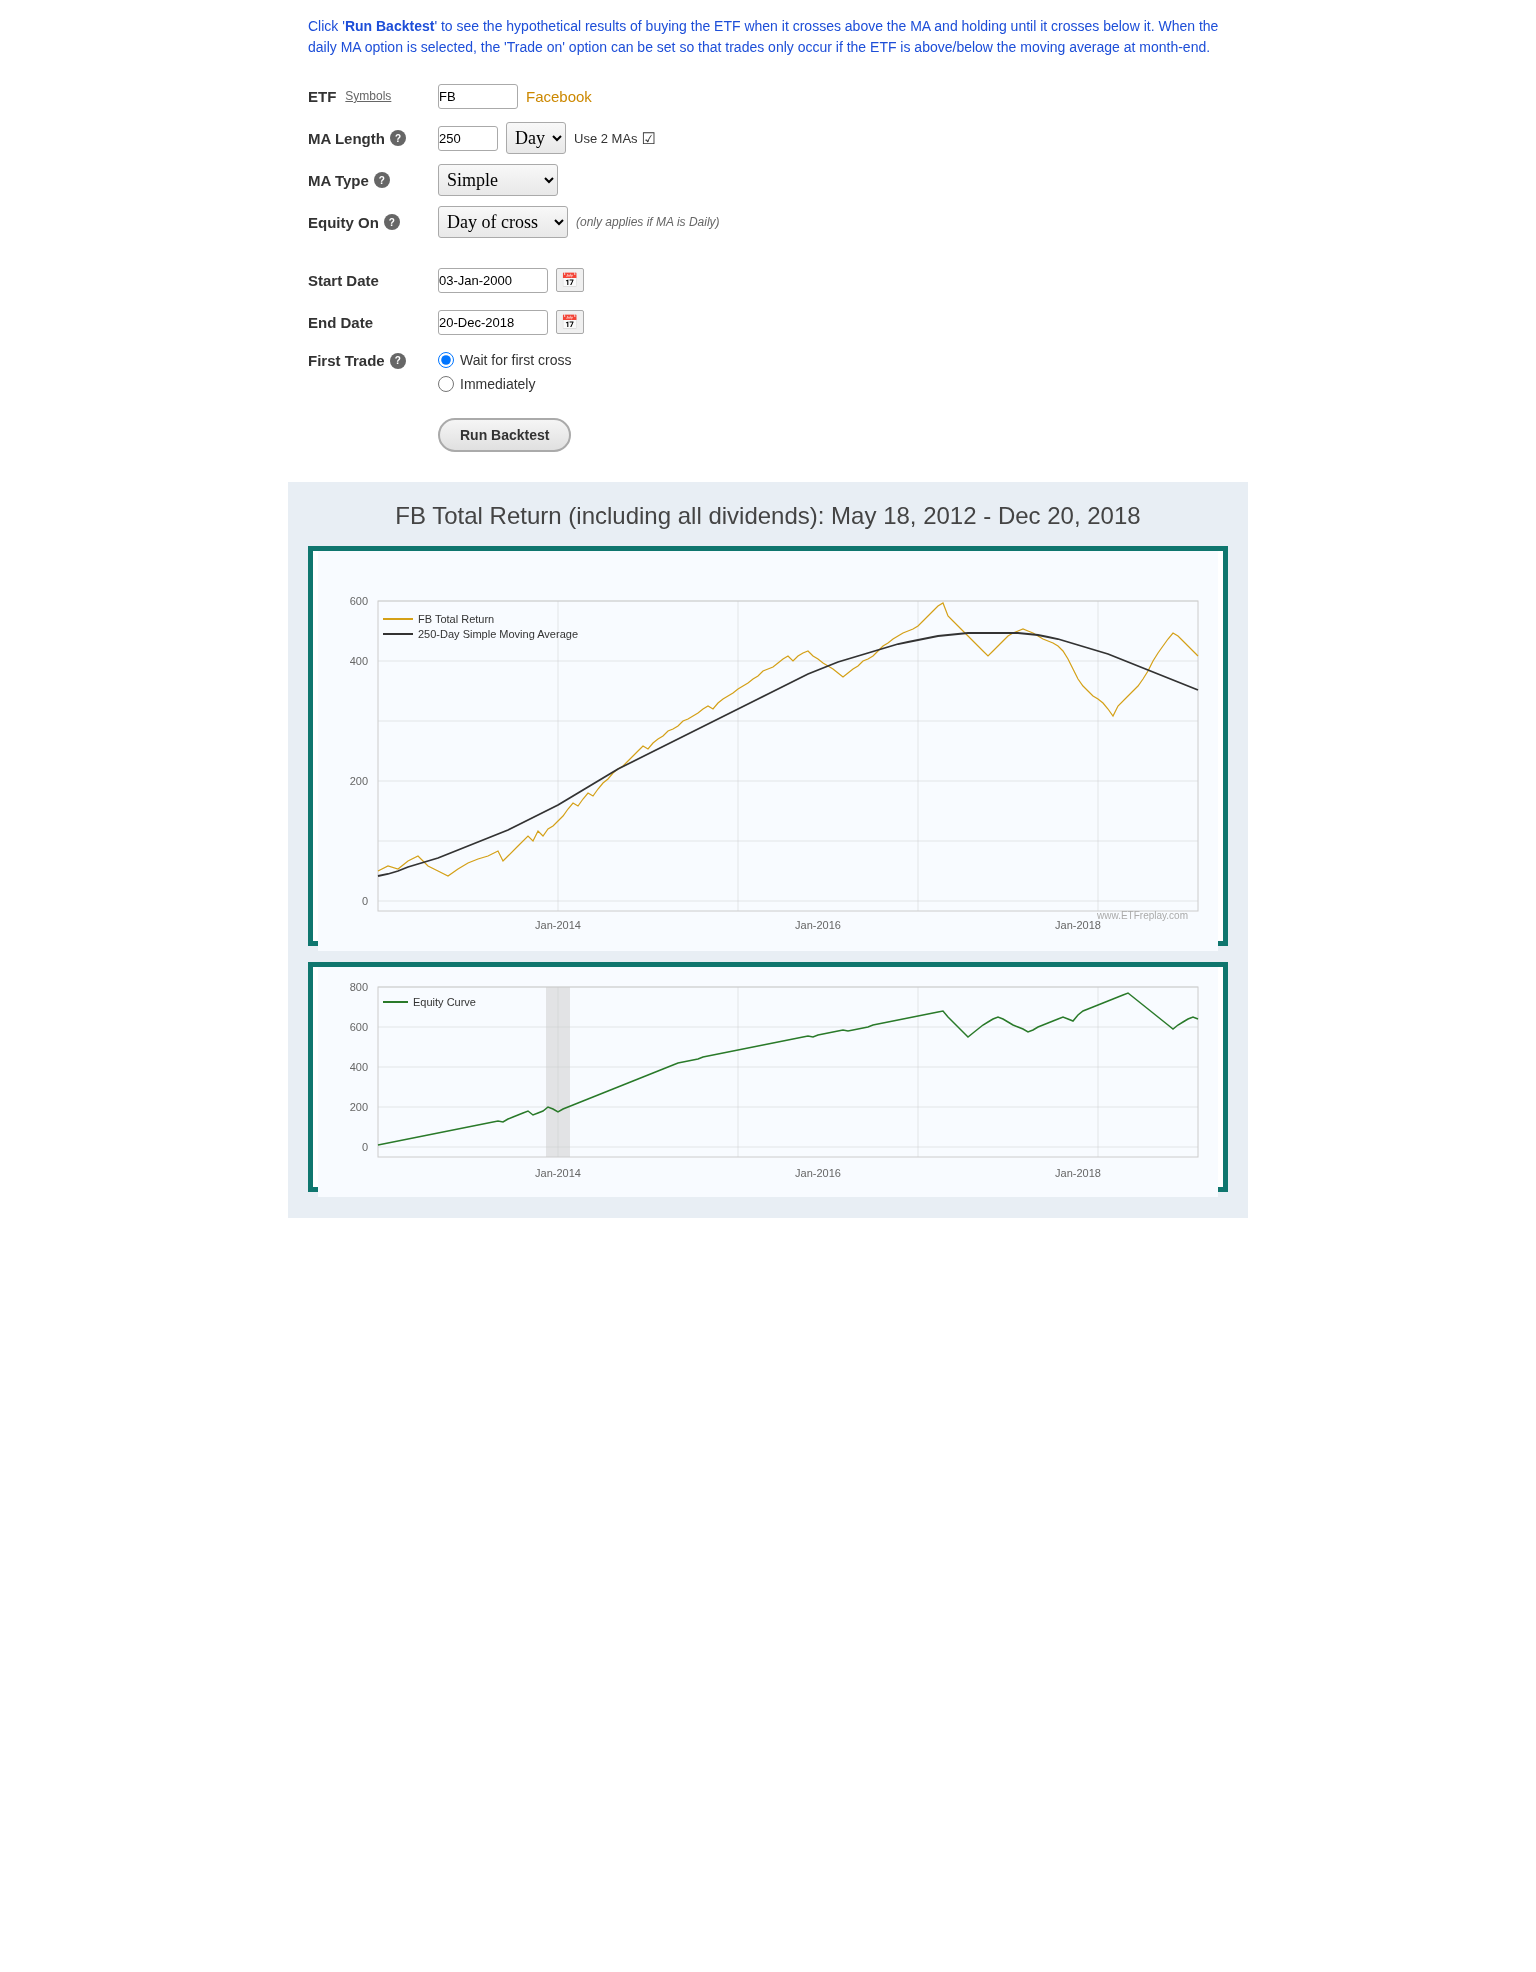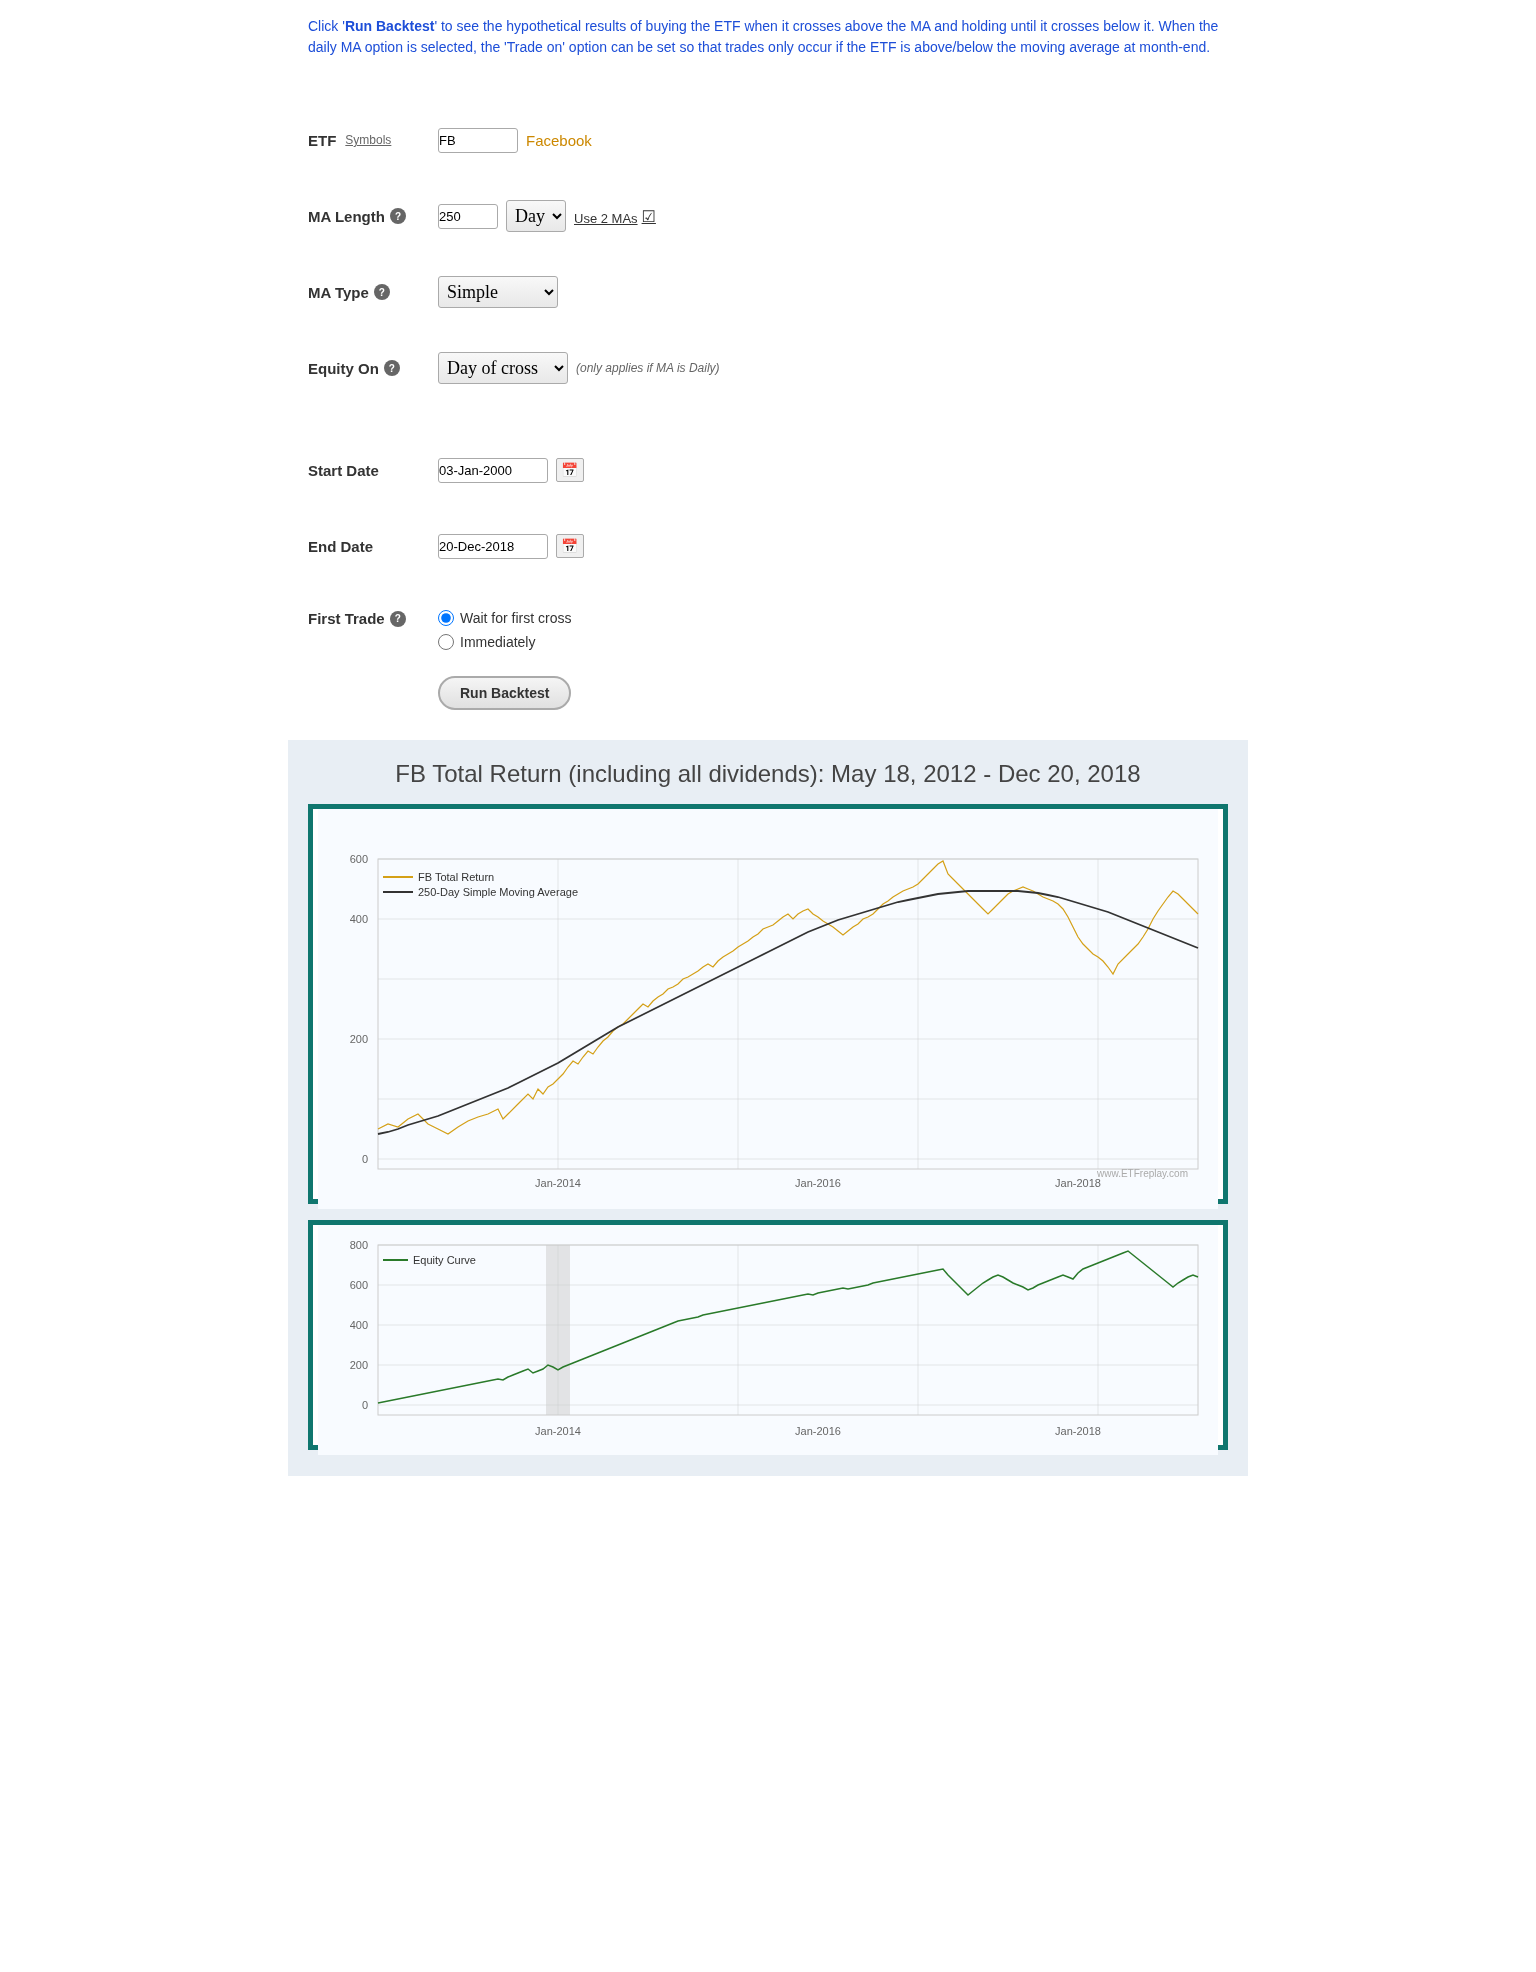--- a/index.html
+++ b/index.html
@@ -23,21 +23,20 @@
 
     .form-section {
       padding: 10px 20px 20px 20px;
     }
 
     .form-row {
       display: flex;
       align-items: center;
       margin-bottom: 10px;
       min-height: 32px;
-      margin-top: 44px;
     }
 
     .form-label {
       font-weight: bold;
       font-size: 15px;
       width: 130px;
       display: flex;
       align-items: center;
       gap: 5px;
     }
@@ -98,24 +97,23 @@
       appearance: auto;
       font-family: Liberation Serif, serif;
     }
 
     .select-day { width: 60px; }
     .select-ma-type { width: 120px; }
     .select-trade-on { width: 130px; }
 
     .use-2mas {
       display: flex;
-      align-items: flex-end;
+      align-items: center;
       gap: 4px;
       font-size: 13px;
-      text-decoration: underline;
     }
 
     .applies-note {
       font-size: 12px;
       color: #666;
       font-style: italic;
     }
 
     .date-icon {
       width: 28px;

